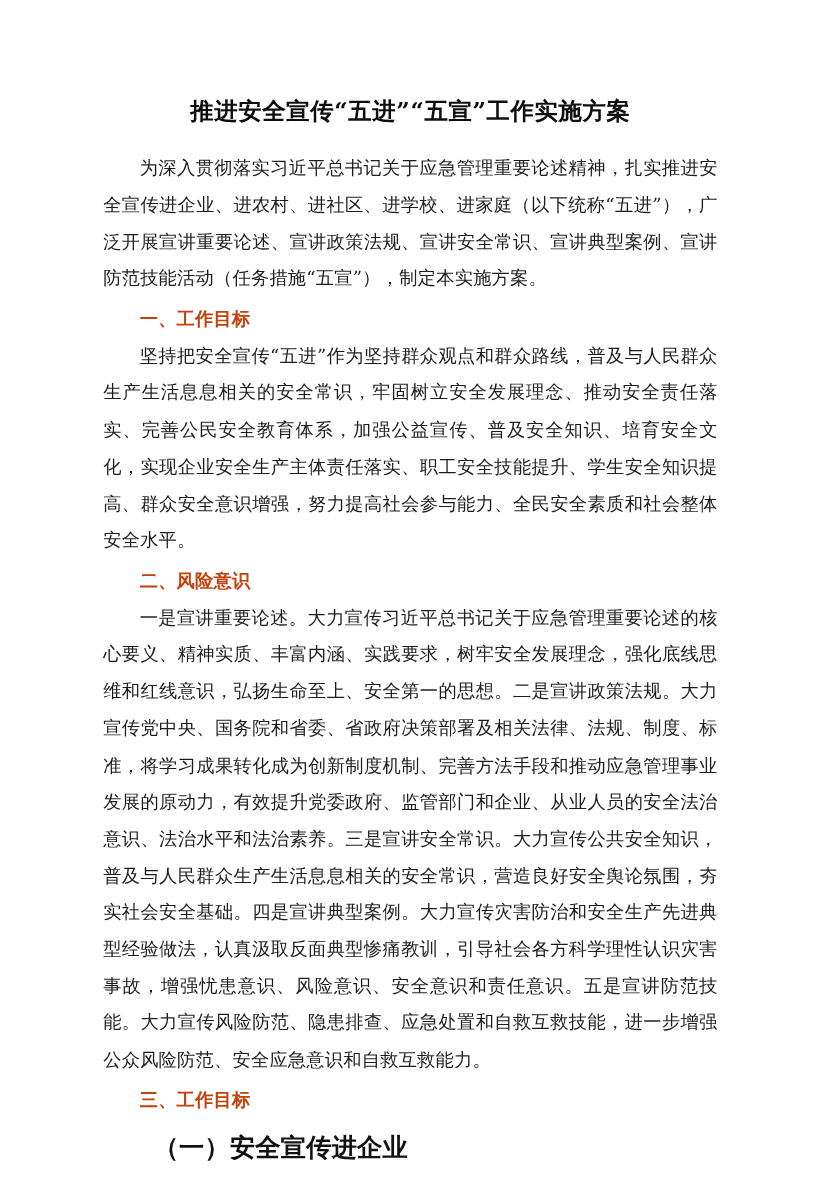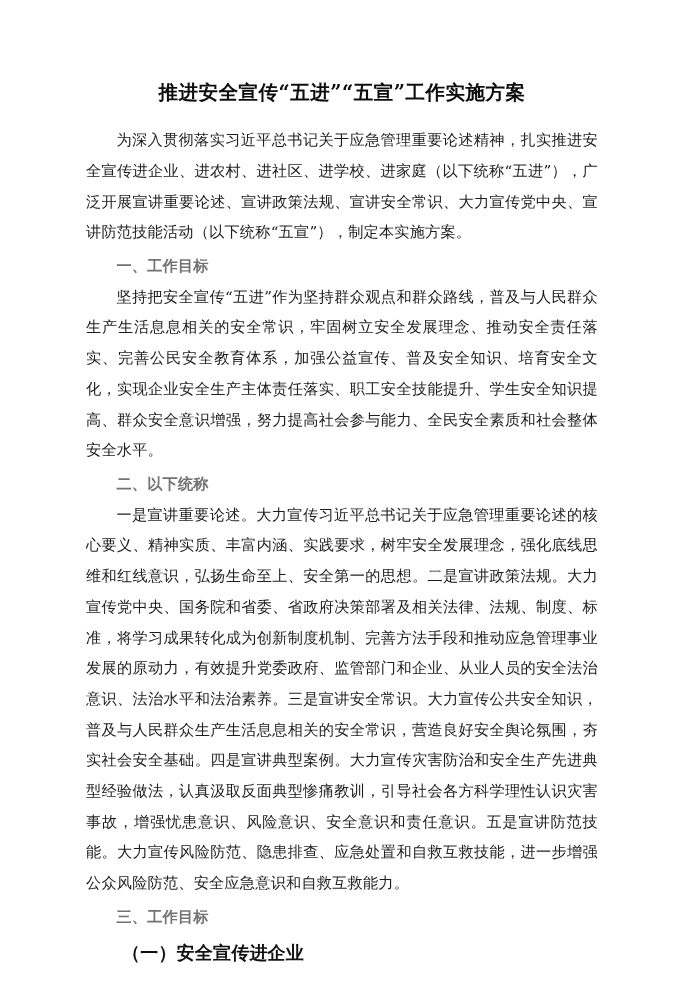--- a/index.html
+++ b/index.html
@@ -40,49 +40,49 @@
     text-indent: 2em;
     color: #1c1c1c;
     letter-spacing: 0.2px;
   }
   .heading {
     font-size: 15.2px;
     line-height: 2.02;
     margin: 0;
     text-indent: 2em;
     font-weight: bold;
-    color: #737373;
+    color: #c2410c;
     letter-spacing: 0.2px;
   }
   .subheading {
-    font-size: 18px;
+    font-size: 21px;
     line-height: 2.02;
     margin: 0;
     text-indent: 2em;
     font-weight: bold;
     color: #111111;
     letter-spacing: 0.2px;
   }
   .spacer-xs { height: 2px; }
 </style>
 </head>
 <body>
 
 <div class="page">
 
   <h1 class="doc-title">推进安全宣传“五进”“五宣”工作实施方案</h1>
 
-  <p class="para">为深入贯彻落实习近平总书记关于应急管理重要论述精神，扎实推进安全宣传进企业、进农村、进社区、进学校、进家庭（以下统称“五进”），广泛开展宣讲重要论述、宣讲政策法规、宣讲安全常识、大力宣传党中央、宣讲防范技能活动（以下统称“五宣”），制定本实施方案。</p>
+  <p class="para">为深入贯彻落实习近平总书记关于应急管理重要论述精神，扎实推进安全宣传进企业、进农村、进社区、进学校、进家庭（以下统称“五进”），广泛开展宣讲重要论述、宣讲政策法规、宣讲安全常识、宣讲典型案例、宣讲防范技能活动（任务措施“五宣”），制定本实施方案。</p>
 
   <div class="spacer-xs"></div>
   <p class="heading">一、工作目标</p>
   <p class="para">坚持把安全宣传“五进”作为坚持群众观点和群众路线，普及与人民群众生产生活息息相关的安全常识，牢固树立安全发展理念、推动安全责任落实、完善公民安全教育体系，加强公益宣传、普及安全知识、培育安全文化，实现企业安全生产主体责任落实、职工安全技能提升、学生安全知识提高、群众安全意识增强，努力提高社会参与能力、全民安全素质和社会整体安全水平。</p>
 
   <div class="spacer-xs"></div>
-  <p class="heading">二、以下统称</p>
+  <p class="heading">二、风险意识</p>
   <p class="para">一是宣讲重要论述。大力宣传习近平总书记关于应急管理重要论述的核心要义、精神实质、丰富内涵、实践要求，树牢安全发展理念，强化底线思维和红线意识，弘扬生命至上、安全第一的思想。二是宣讲政策法规。大力宣传党中央、国务院和省委、省政府决策部署及相关法律、法规、制度、标准，将学习成果转化成为创新制度机制、完善方法手段和推动应急管理事业发展的原动力，有效提升党委政府、监管部门和企业、从业人员的安全法治意识、法治水平和法治素养。三是宣讲安全常识。大力宣传公共安全知识，普及与人民群众生产生活息息相关的安全常识，营造良好安全舆论氛围，夯实社会安全基础。四是宣讲典型案例。大力宣传灾害防治和安全生产先进典型经验做法，认真汲取反面典型惨痛教训，引导社会各方科学理性认识灾害事故，增强忧患意识、风险意识、安全意识和责任意识。五是宣讲防范技能。大力宣传风险防范、隐患排查、应急处置和自救互救技能，进一步增强公众风险防范、安全应急意识和自救互救能力。</p>
 
   <div class="spacer-xs"></div>
   <p class="heading">三、工作目标</p>
   <div class="spacer-xs"></div>
   <p class="subheading">（一）安全宣传进企业</p>
 
 </div>
 
 </body></html>

